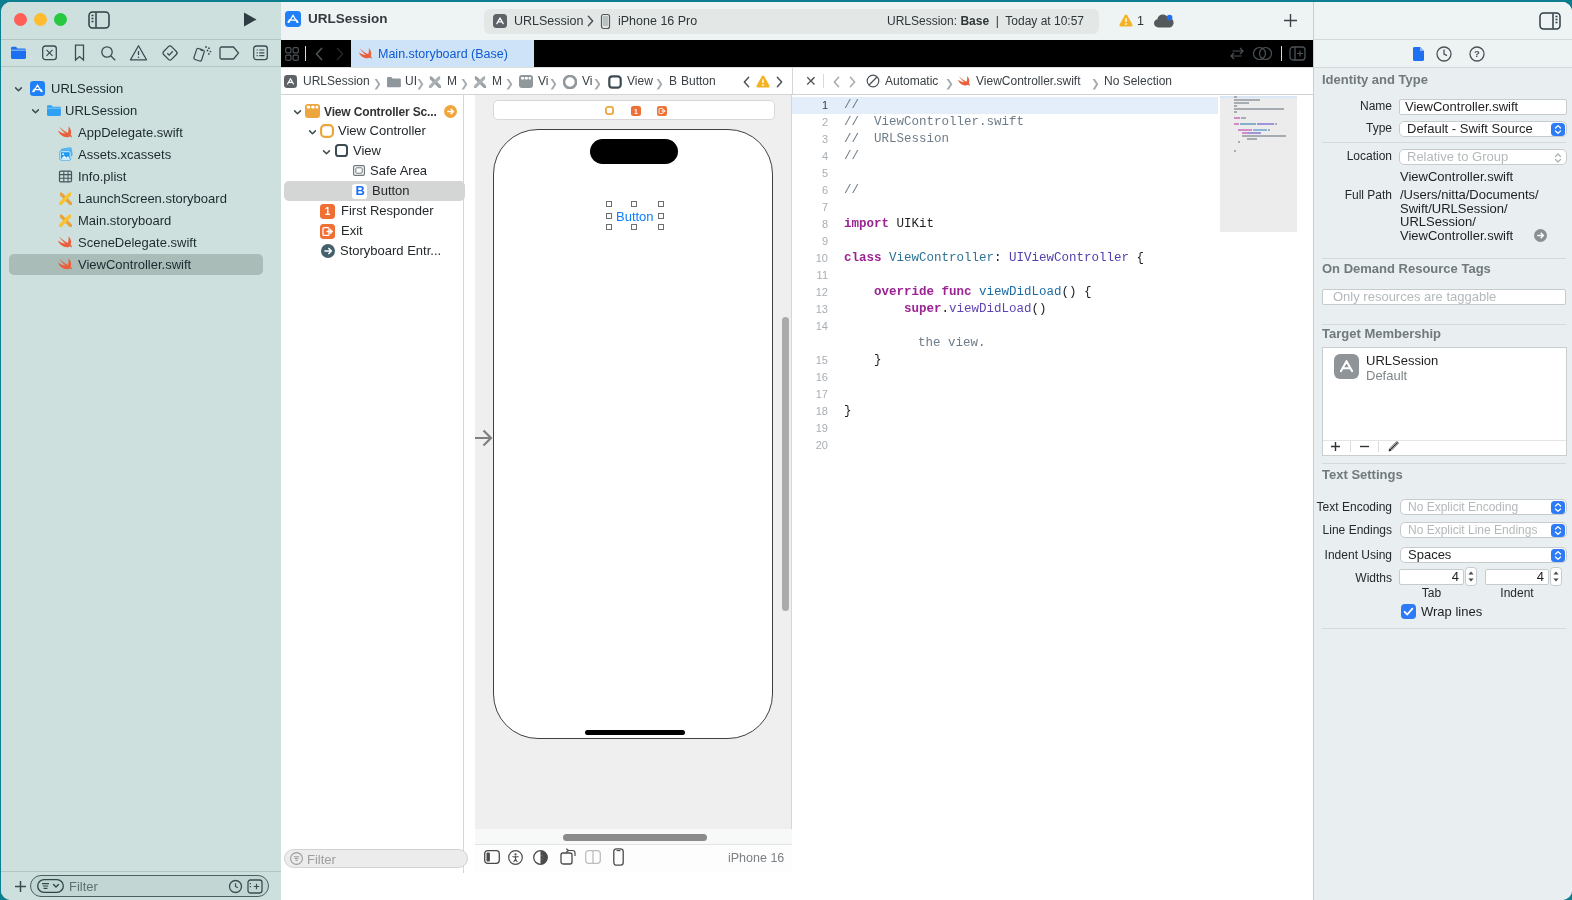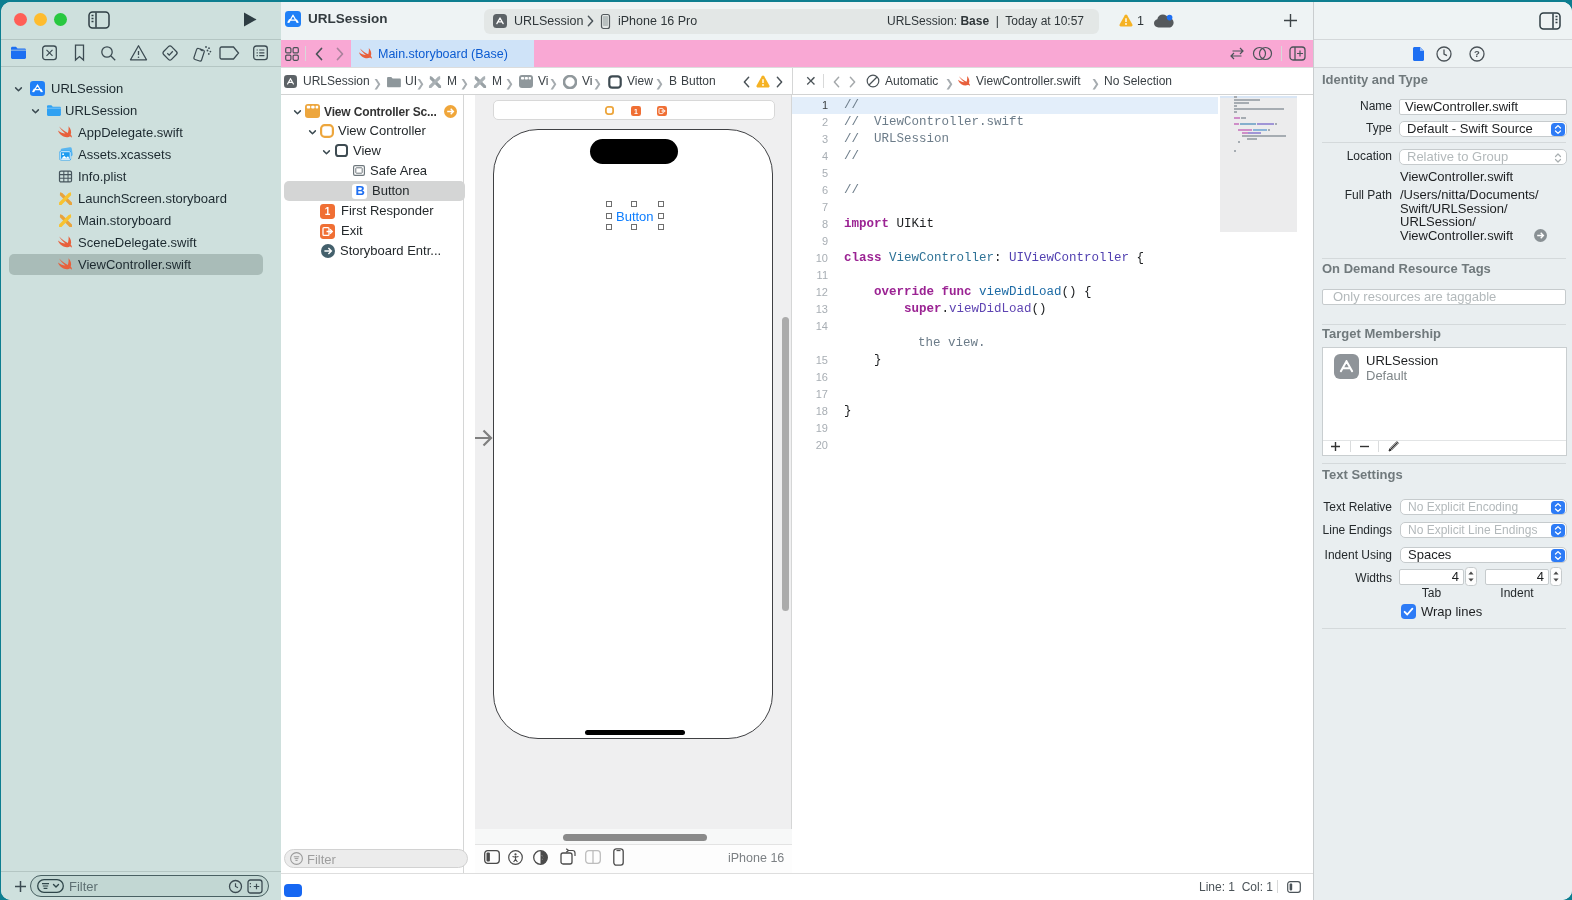--- a/index.html
+++ b/index.html
@@ -13,21 +13,21 @@
 #sidebar .hline { position:absolute; left:0; width:280px; height:1px; background:#b4c6c3; }
 .tl { position:absolute; top:13px; width:13px; height:13px; border-radius:50%; }
 #sb-icons svg { position:absolute; top:0; }
 .treerow { position:absolute; left:0; height:22px; width:280px; font-size:13px; color:#1d2a30; }
 .treerow .txt { position:absolute; top:3px; white-space:nowrap; }
 .treerow svg, .treerow .ico { position:absolute; top:3px; }
 .chev { position:absolute; width:9px; height:9px; }
 
 
 #titlebar { position:absolute; z-index:5; left:280px; top:-2px; width:1032px; height:42px; background:#eef3f4; border-bottom:1px solid #e0e4e4; }
-#tabbar { position:absolute; z-index:6; left:280px; top:38px; width:1032px; height:28px; background:#f9a8d4; border-bottom:1px solid #dcdddd; }
+#tabbar { position:absolute; z-index:6; left:280px; top:38px; width:1032px; height:28px; background:#000000; border-bottom:1px solid #dcdddd; }
 #jumpbar { position:absolute; z-index:6; left:280px; top:66px; width:1032px; height:27px; background:#ffffff; border-bottom:1px solid #d2d3d3; font-size:12px; color:#3a4045; }
 #jumpbar .it { position:absolute; top:6px; white-space:nowrap; }
 
 
 #outline { position:absolute; left:280px; top:92px; width:183px; height:779px; background:#ffffff; border-right:1px solid #d5d6d6; }
 #canvas { position:absolute; left:474px; top:92px; width:317px; height:779px; background:#efeff0; border-right:1px solid #d5d6d6; }
 #editor { position:absolute; left:791px; top:92px; width:521px; height:779px; background:#ffffff; }
 #inspector { position:absolute; left:1312px; top:-2px; width:259px; height:900px; background:#e9eef0; border-left:1px solid #c9cdcf; }
 #bottomstrip { position:absolute; left:280px; top:871px; width:1032px; height:25px; background:#ffffff; border-top:1px solid #dedede; }
 
@@ -633,29 +633,20 @@
       <div class="abs" style="left:476px;top:35.4px;width:2px;height:1.9px;background:#a6acb2"></div>
       <div class="abs" style="left:450px;top:38.4px;width:6px;height:1.9px;background:#cf8ec8"></div>
       <div class="abs" style="left:456px;top:38.4px;width:13px;height:1.9px;background:#a095d6"></div>
       <div class="abs" style="left:450px;top:41.4px;width:44px;height:1.9px;background:#a6acb2"></div>
       <div class="abs" style="left:455px;top:44.4px;width:10px;height:1.9px;background:#a6acb2"></div>
       <div class="abs" style="left:446px;top:47.4px;width:2px;height:1.9px;background:#a6acb2"></div>
       <div class="abs" style="left:442px;top:56.4px;width:2px;height:1.9px;background:#a6acb2"></div>
     </div>
   </div>
 
-  <div id="bottomstrip">
-    <div class="abs" style="left:3px;top:10px;width:18px;height:13px;background:#1667f2;border-radius:4px"></div>
-    <span class="abs" style="left:918px;top:6px;font-size:12px;color:#4b5358">Line: 1 &nbsp;Col: 1</span>
-    <div class="abs" style="left:996px;top:6px;width:1px;height:13px;background:#d8d9d9"></div>
-    <svg class="abs" style="left:1006px;top:7px" width="14" height="12" viewBox="0 0 14 12">
-      <rect x="0.7" y="0.7" width="12.6" height="10.6" rx="2.4" fill="none" stroke="#4b5358" stroke-width="1.2"></rect>
-      <rect x="2.6" y="2.6" width="2.6" height="6.8" rx="0.8" fill="#4b5358"></rect>
-    </svg>
-  </div>
 
   <div id="inspector">
     <div class="abs" style="left:0;top:0;width:259px;height:40px;background:#eef3f4"></div>
     <svg class="abs" style="left:225px;top:12px" width="22" height="18" viewBox="0 0 22 18">
       <rect x="1" y="1" width="20" height="16" rx="3.5" fill="none" stroke="#2e3d43" stroke-width="1.5"></rect>
       <line x1="14" y1="1.5" x2="14" y2="16.5" stroke="#2e3d43" stroke-width="1.5"></line>
       <line x1="16.5" y1="4.5" x2="18.5" y2="4.5" stroke="#2e3d43" stroke-width="1.4"></line>
       <line x1="16.5" y1="7.5" x2="18.5" y2="7.5" stroke="#2e3d43" stroke-width="1.4"></line>
       <line x1="16.5" y1="10.5" x2="18.5" y2="10.5" stroke="#2e3d43" stroke-width="1.4"></line>
     </svg>
@@ -723,21 +714,21 @@
     <svg class="abs" style="left:45px;top:441px" width="11" height="11" viewBox="0 0 11 11">
         <path d="M1 5.5 L10 5.5" stroke="#333" stroke-width="1.4"></path>
       </svg>
     <div class="abs" style="left:64px;top:441px;width:1px;height:11px;background:#dadcdd"></div>
     <svg class="abs" style="left:74px;top:441px" width="12" height="11" viewBox="0 0 12 11">
         <path d="M1 10 L9.5 1.5 M1 10 L3.2 9.3 L10.4 2.1 L8.9 0.6 L1.7 7.8 Z" stroke="#333" stroke-width="1" fill="none"></path>
       </svg>
 
     <div class="insp-div" style="top:463px"></div>
     <div class="insp-h" style="top:467px">Text Settings</div>
-    <span class="insp-lbl" style="left:0;top:500px;width:78px">Text Relative</span>
+    <span class="insp-lbl" style="left:0;top:500px;width:78px">Text Encoding</span>
     <div class="pop" style="left:86px;top:499px;width:167px;height:16px;line-height:14px;padding-left:7px;color:#b3b9bb;font-size:12px">No Explicit Encoding
       <svg class="abs" style="right:1px;top:1px" width="14" height="13" viewBox="0 0 14 13">
         <rect width="14" height="13" rx="3.5" fill="#2d7bf6"></rect>
         <path d="M4.5 5 L7 2.6 L9.5 5 M4.5 8 L7 10.4 L9.5 8" fill="none" stroke="#fff" stroke-width="1.3" stroke-linejoin="round" stroke-linecap="round"></path>
       </svg>
     </div>
     <span class="insp-lbl" style="left:0;top:523px;width:78px">Line Endings</span>
     <div class="pop" style="left:86px;top:522px;width:167px;height:16px;line-height:14px;padding-left:7px;color:#b3b9bb;font-size:12px">No Explicit Line Endings
       <svg class="abs" style="right:1px;top:1px" width="14" height="13" viewBox="0 0 14 13">
         <rect width="14" height="13" rx="3.5" fill="#2d7bf6"></rect>

